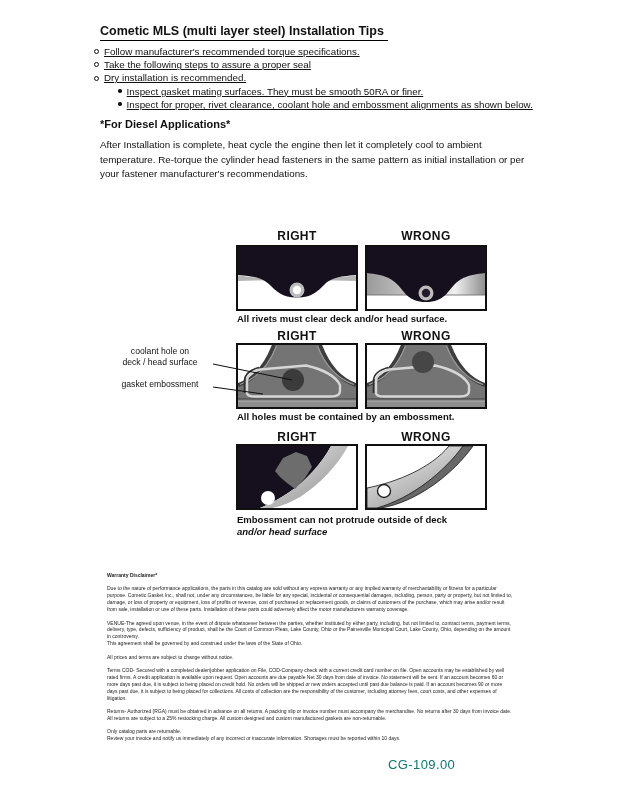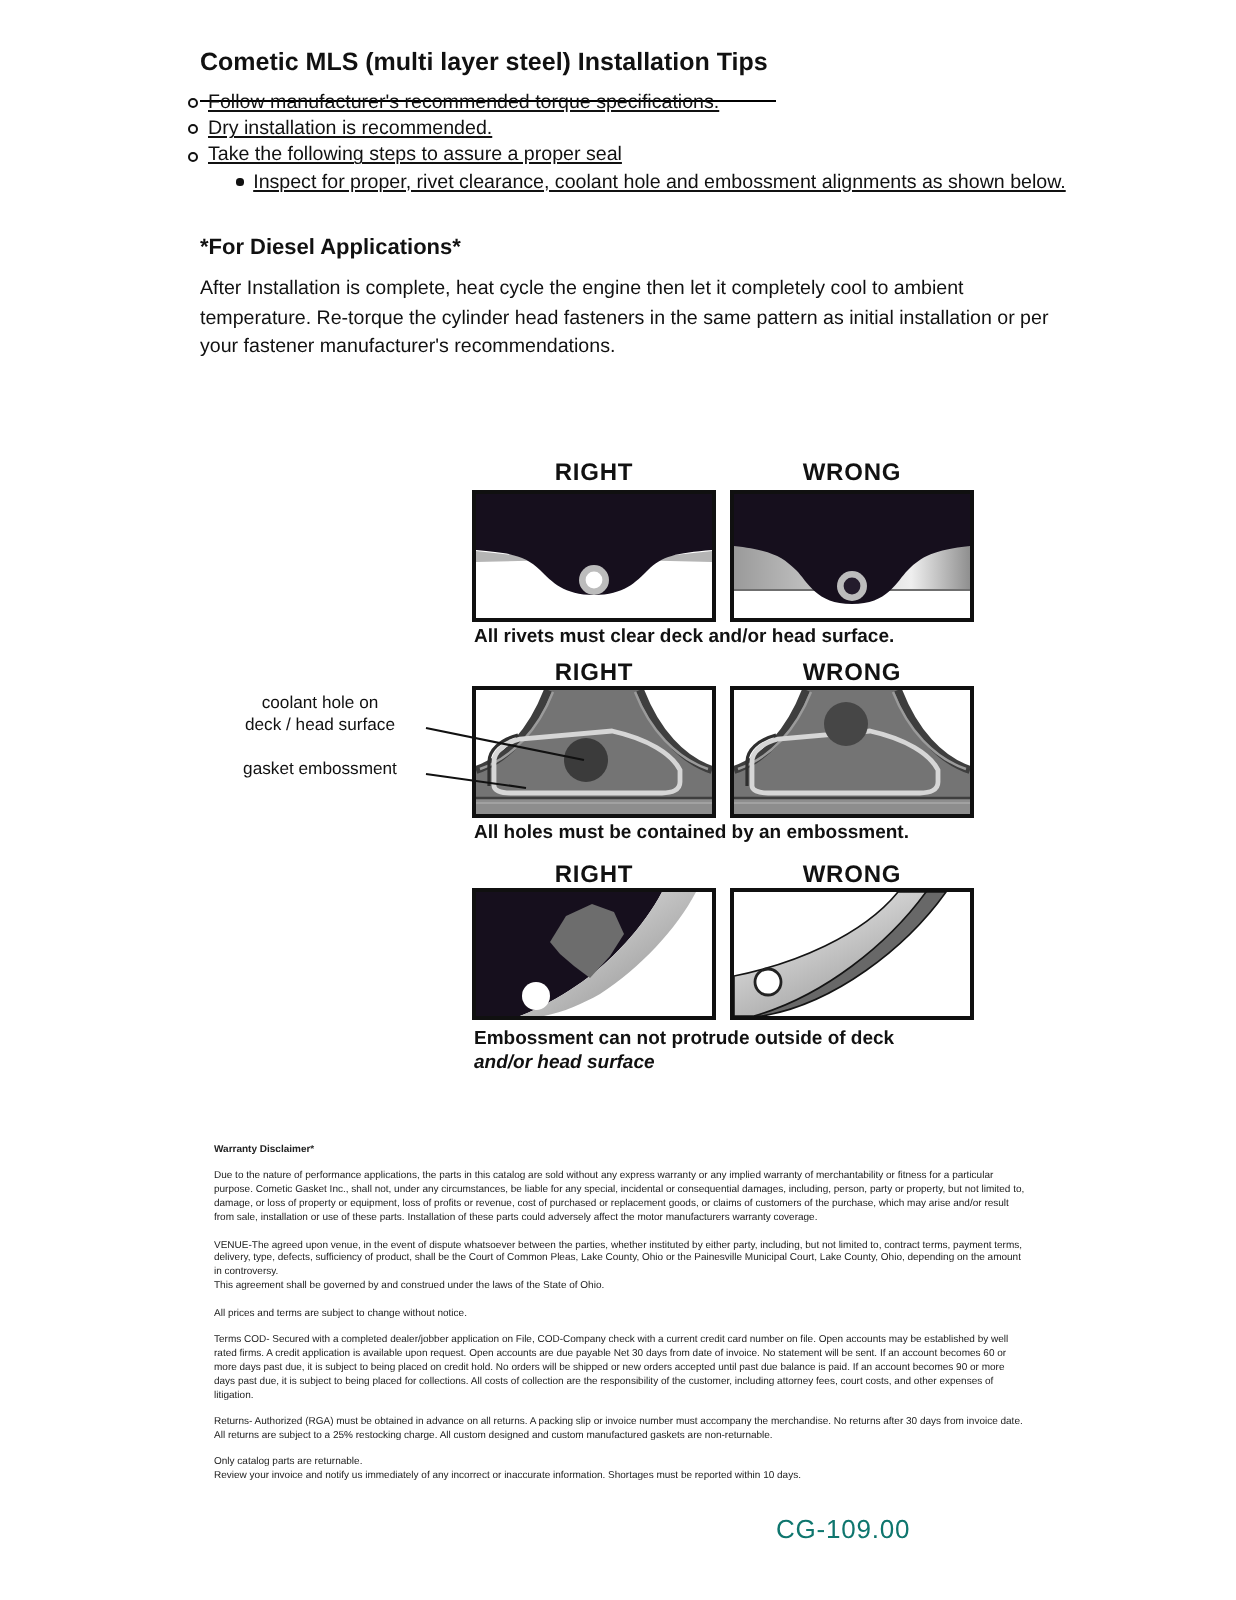--- a/index.html
+++ b/index.html
@@ -2,21 +2,21 @@
 <html><head>
 <meta charset="utf-8">
 <style>
   html,body{margin:0;padding:0;background:#fff;}
   .page{position:relative;width:618px;height:800px;background:#ffffff;overflow:hidden;
         font-family:"Liberation Sans", sans-serif;color:#111;}
   .abs{position:absolute;}
 
   
   .title{left:100px;top:24px;font-size:12.5px;font-weight:bold;
-         border-bottom:1.7px solid #000;padding-bottom:12px;padding-right:4px;white-space:nowrap;}
+         border-bottom:1.7px solid #000;padding-bottom:2px;padding-right:4px;white-space:nowrap;}
 
   
   .bullets{left:94px;top:45px;width:460px;font-size:9.8px;line-height:13.2px;}
   .b-item{display:flex;align-items:flex-start;text-decoration:underline;}
   .b-item .mk{flex:0 0 auto;width:3px;height:3px;border:1px solid #111;border-radius:50%;
               margin:4.2px 5px 0 0;}
   .b-sub{margin-left:24px;}
   .b-sub .mk{background:#111;width:3.6px;height:3.6px;border:none;margin-top:4.5px;}
 
   
@@ -47,25 +47,29 @@
 
   <div class="abs title">Cometic MLS (multi layer steel) Installation Tips</div>
 
   <div class="abs bullets">
     <div class="b-item">
       <span class="mk"></span>
       <span>Follow manufacturer's recommended torque specifications.</span>
     </div>
     <div class="b-item">
       <span class="mk"></span>
+      <span>Take the following steps to assure a proper seal</span>
+    </div>
+    <div class="b-item">
+      <span class="mk"></span>
       <span>Dry installation is recommended.</span>
     </div>
-    <div class="b-item">
-      <span class="mk"></span>
-      <span>Take the following steps to assure a proper seal</span>
+    <div class="b-item b-sub">
+      <span class="mk"></span>
+      <span>Inspect gasket mating surfaces.  They must be smooth 50RA or finer.</span>
     </div>
     <div class="b-item b-sub">
       <span class="mk"></span>
       <span>Inspect for proper, rivet clearance, coolant hole and embossment alignments as shown below.</span>
     </div>
   </div>
 
   <div class="abs diesel">
     <h3>*For Diesel Applications*</h3>
     <p>After Installation is complete, heat cycle the engine then let it completely cool to ambient temperature. Re-torque the cylinder head fasteners in the same pattern as initial installation or per your fastener manufacturer's recommendations.</p>

